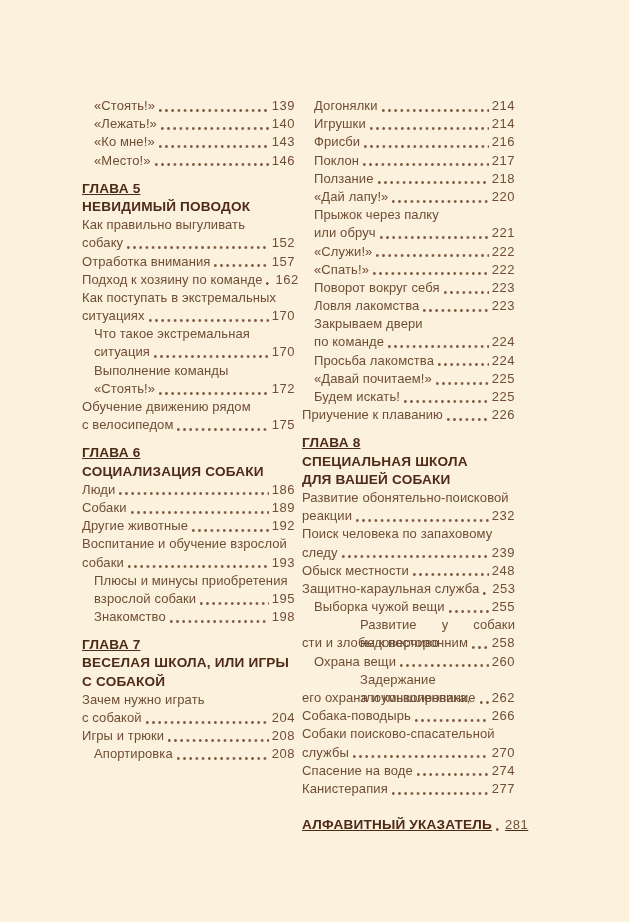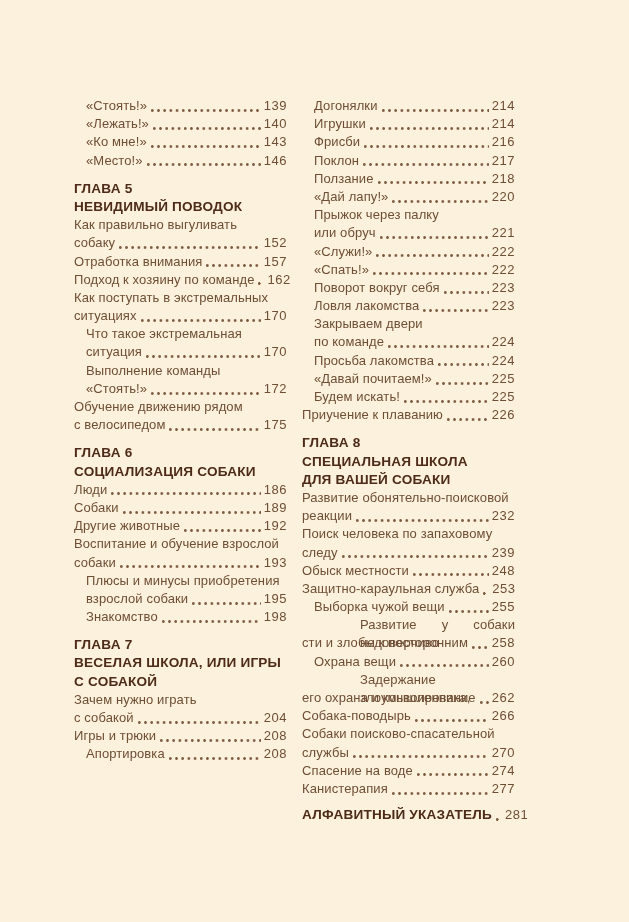--- a/index.html
+++ b/index.html
@@ -11,43 +11,43 @@
     overflow: hidden;
   }
   .page {
     position: absolute; inset: 0;
   }
   .col {
     position: absolute;
     top: 97px;
     width: 213px;
   }
-  .col-left  { left: 74px;  }
+  .col-left  { left: 82px;  }
   .col-right { left: 302px; }
 
   .row {
     display: flex;
     align-items: baseline;
     height: 18.2px;
     line-height: 18.2px;
     font-size: 13px;
     color: var(--ink, #6f4e36);
     letter-spacing: 0.1px;
   }
   .row .t { white-space: nowrap; }
   .row.ind { padding-left: 12px; }
 
   .row.h {
     font-weight: 700;
     color: var(--head, #4e2b19);
     font-size: 13.6px;
     letter-spacing: 0.2px;
   }
-  .row.gap    { margin-top: 10px; }
-  .row.gap-lg { margin-top: 8px; text-align: center; }
+  .row.gap    { margin-top: 10px; text-decoration: underline; }
+  .row.gap-lg { margin-top: 18px; text-align: center; }
 
   .dots {
     flex: 1 1 8px;
     min-width: 6px;
     align-self: flex-end;
     height: 3px;
     margin: 0 3px 3.5px 4px;
     background-image: radial-gradient(circle at 1.3px 1.5px, var(--dot, #7e5b42) 1.1px, rgba(126,91,66,0) 1.6px);
     background-size: 6.2px 3px;
     background-repeat: repeat-x;

